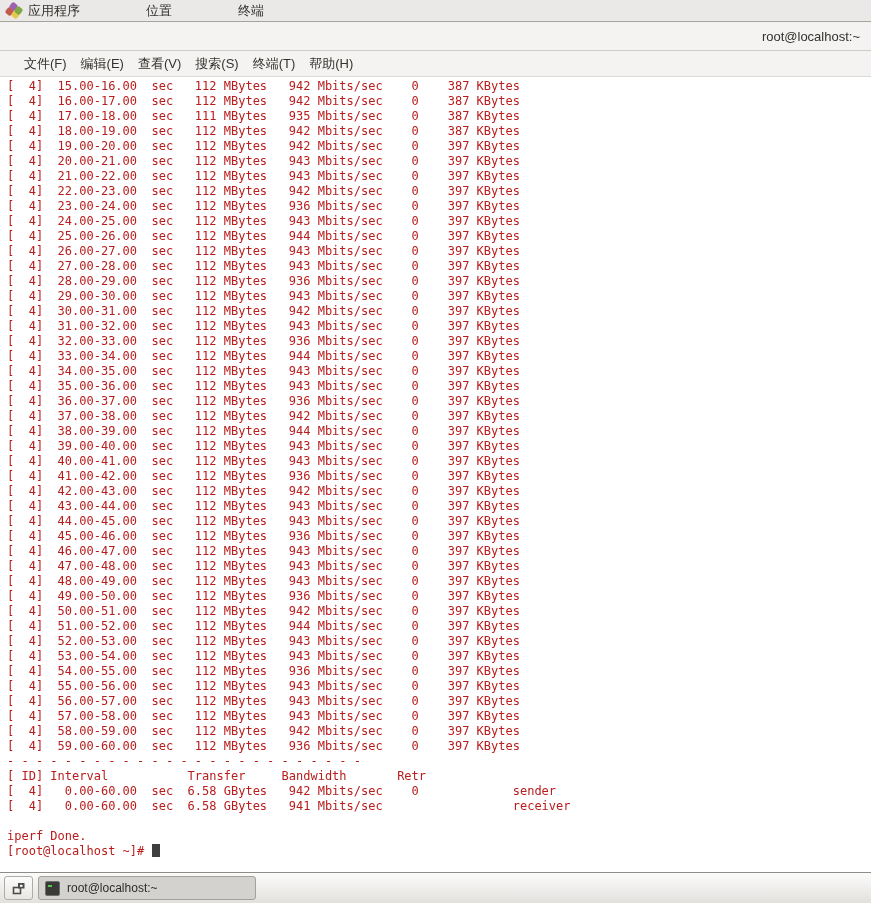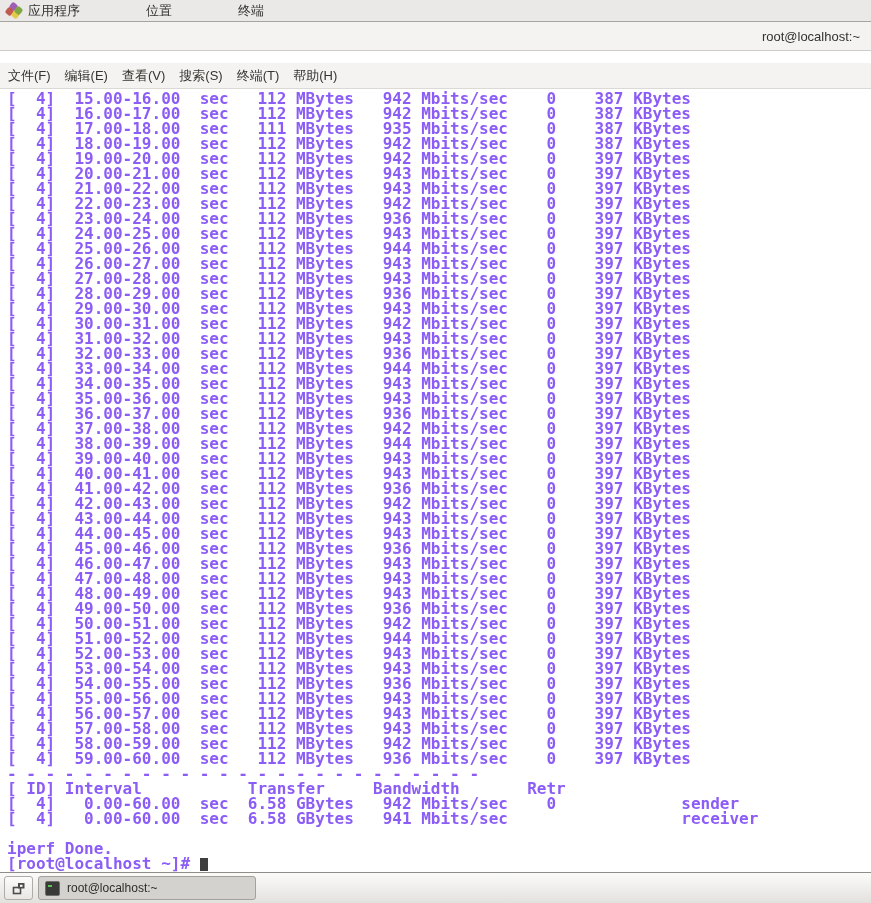--- a/index.html
+++ b/index.html
@@ -61,44 +61,42 @@
   }
   .title-bar .title-text { color: #32322f; font-size: 13px; }
 
   
   .menu-bar {
     height: 26px;
     background: #f5f3f1;
     border-bottom: 1px solid #dbd9d5;
     display: flex;
     align-items: center;
-    padding-left: 1px;
-    flex: 0 0 auto;
-    margin-top: 12px;
+    padding-left: 17px;
+    flex: 0 0 auto;
   }
   .menu-item {
     padding: 3px 7px;
     color: #33332f;
     cursor: default;
   }
 
   
   .terminal {
     flex: 1 1 auto;
     background: #ffffff;
     overflow: hidden;
     padding: 2px 0 0 7px;
   }
   .terminal pre {
     font-family: "DejaVu Sans Mono", "Liberation Mono", monospace;
-    font-size: 16px;
+    font-size: 12px;
     line-height: 15px;
-    color: #8b5cf6;
+    color: #b91c1c;
     white-space: pre;
-    font-weight: bold;
   }
   .cursor {
     display: inline-block;
     width: 8px;
     height: 13px;
     background: #3f3f3f;
     vertical-align: -2px;
   }
 
   

